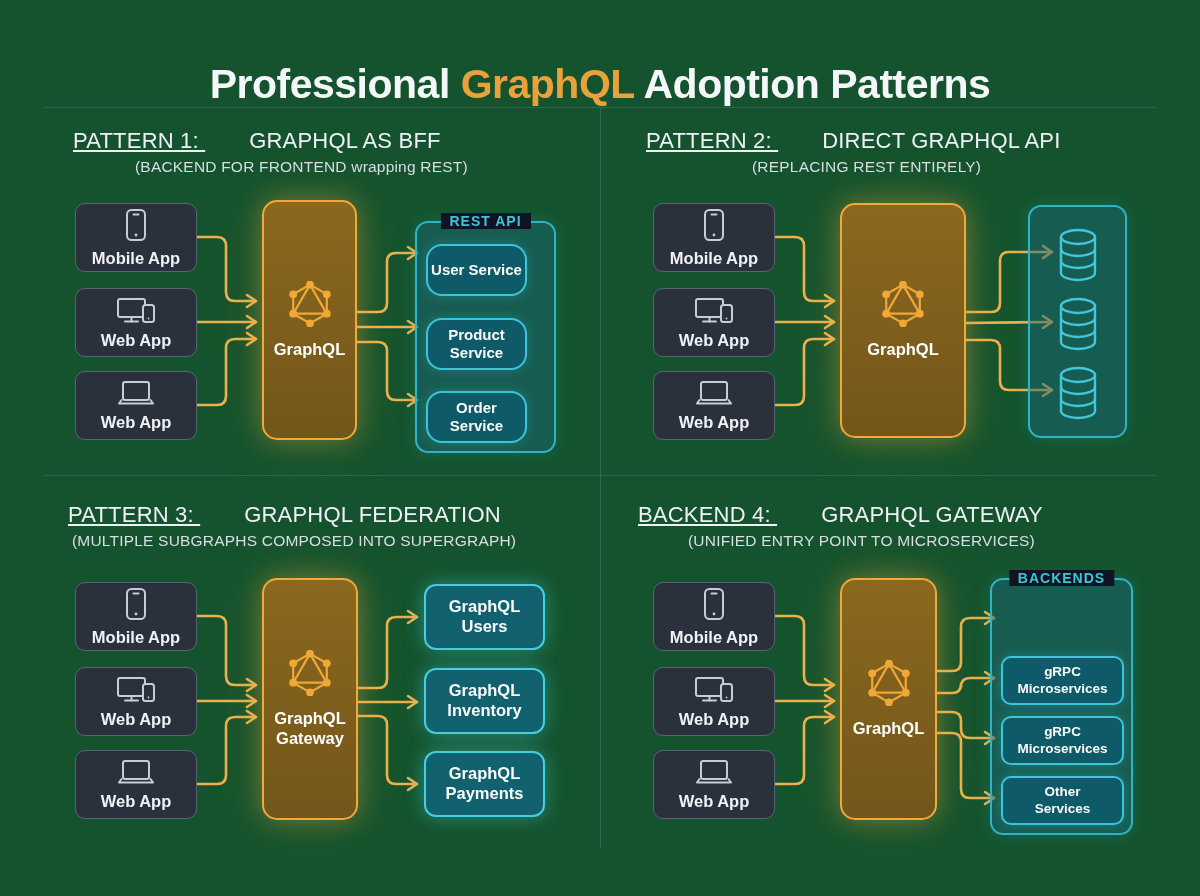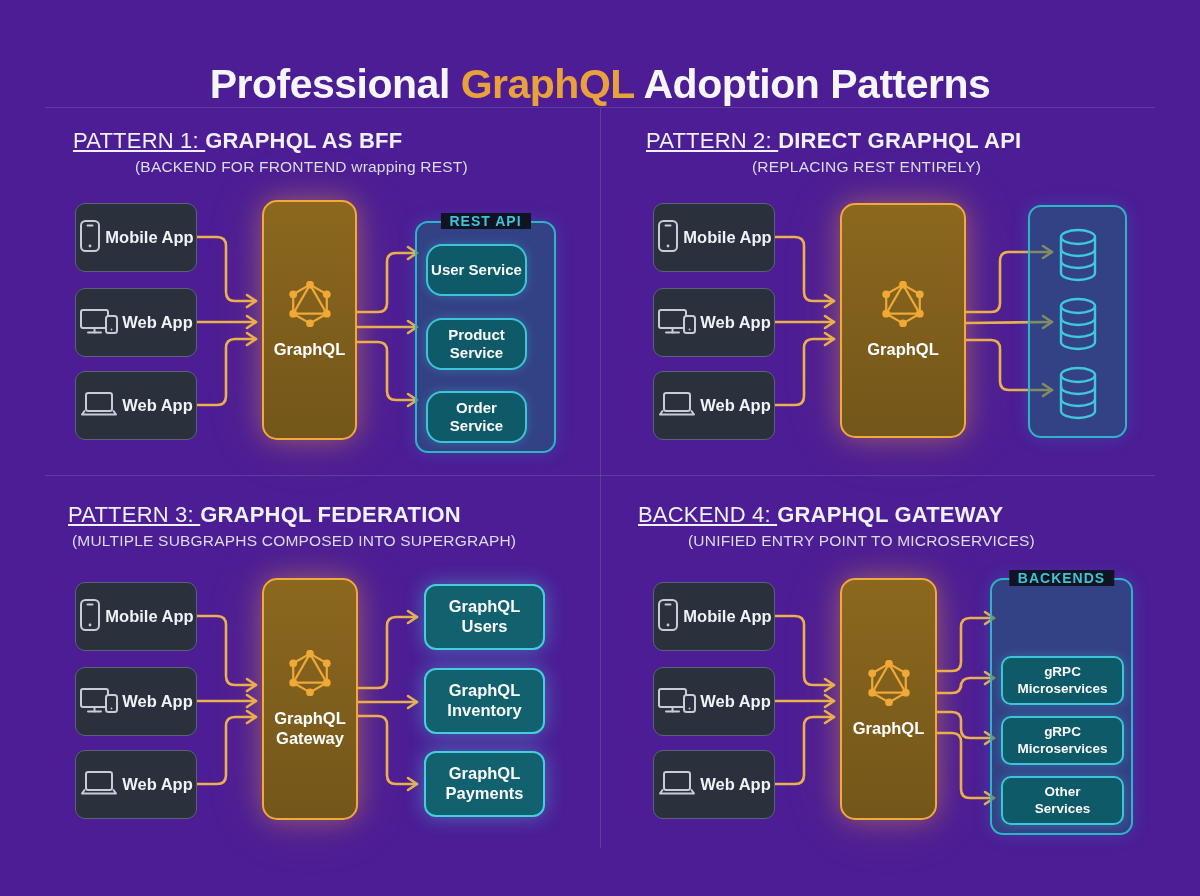--- a/index.html
+++ b/index.html
@@ -1,28 +1,28 @@
 <!DOCTYPE html>
 <html><head>
 <meta charset="utf-8">
 <style>
   html,body{margin:0;padding:0;background:#0F1322;}
-  .canvas{position:relative;width:1200px;height:896px;background:#4c1d95;overflow:hidden;
+  .canvas{position:relative;width:1200px;height:896px;background:#14532d;overflow:hidden;
           font-family:"Liberation Sans",sans-serif;-webkit-font-smoothing:antialiased;}
   .main-title{position:absolute;top:34px;left:0;width:100%;text-align:center;
               font-size:41px;font-weight:700;color:#F4F6FA;letter-spacing:-.5px;white-space:nowrap;}
   .main-title .gold{color:#E9A23B;}
   .hdiv{position:absolute;height:1px;background:rgba(130,140,165,.30);}
   .vdiv{position:absolute;width:1px;background:rgba(130,140,165,.30);}
   .qtitle{position:absolute;font-size:22px;color:#EEF1F6;letter-spacing:.2px;white-space:nowrap;}
   .qh-pre{font-weight:400;text-decoration:underline;}
-  .qh-bold{font-weight:700;}
+  .qh-bold{font-weight:400;margin-left:44px;}
   .qsub{position:absolute;font-size:15.5px;color:#D9DEE7;letter-spacing:.2px;white-space:nowrap;}
   .client{position:absolute;width:122px;height:69px;background:#2A303C;border:1.5px solid #5A6374;
-          border-radius:10px;display:flex;flex-direction:row;align-items:center;justify-content:center;
+          border-radius:10px;display:flex;flex-direction:column;align-items:center;justify-content:center;
           gap:3px;color:#C7CCD7;box-sizing:border-box;}
   .clabel{font-size:16.5px;font-weight:600;color:#EFF2F6;}
   .hub{position:absolute;background:linear-gradient(180deg,#8B681E,#73561A);border:2.5px solid #F2A93C;
        border-radius:15px;box-shadow:0 0 26px rgba(242,169,60,.38),0 0 60px rgba(242,169,60,.16);
        display:flex;flex-direction:column;align-items:center;justify-content:center;gap:9px;box-sizing:border-box;}
   .hublabel{font-size:16.5px;font-weight:700;color:#FFFFFF;text-align:center;white-space:pre-line;line-height:1.2;}
   .graphql-logo{color:#F0A837;display:block;}
   .tealgroup{position:absolute;background:rgba(25,102,118,.50);border:2px solid #2EB4C8;border-radius:13px;
              box-shadow:0 0 18px rgba(46,180,200,.22);box-sizing:border-box;}
   .legend{position:absolute;top:-10px;left:50%;transform:translateX(-50%);background:#0F1322;

